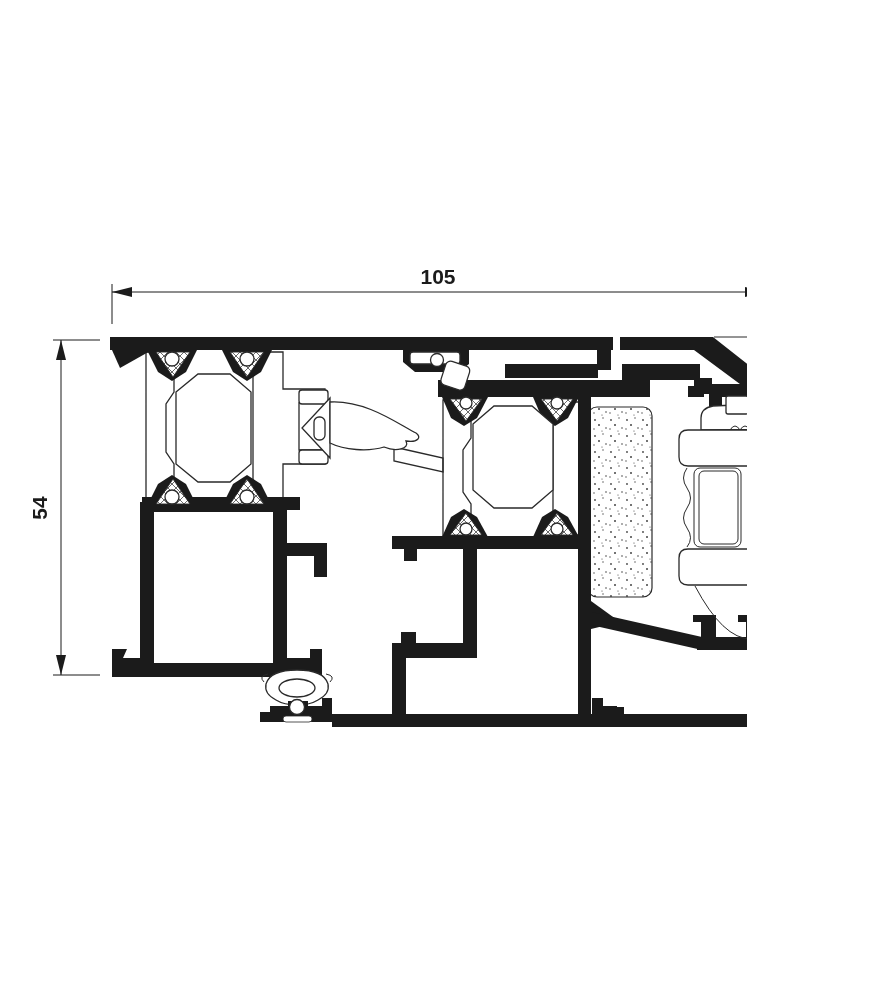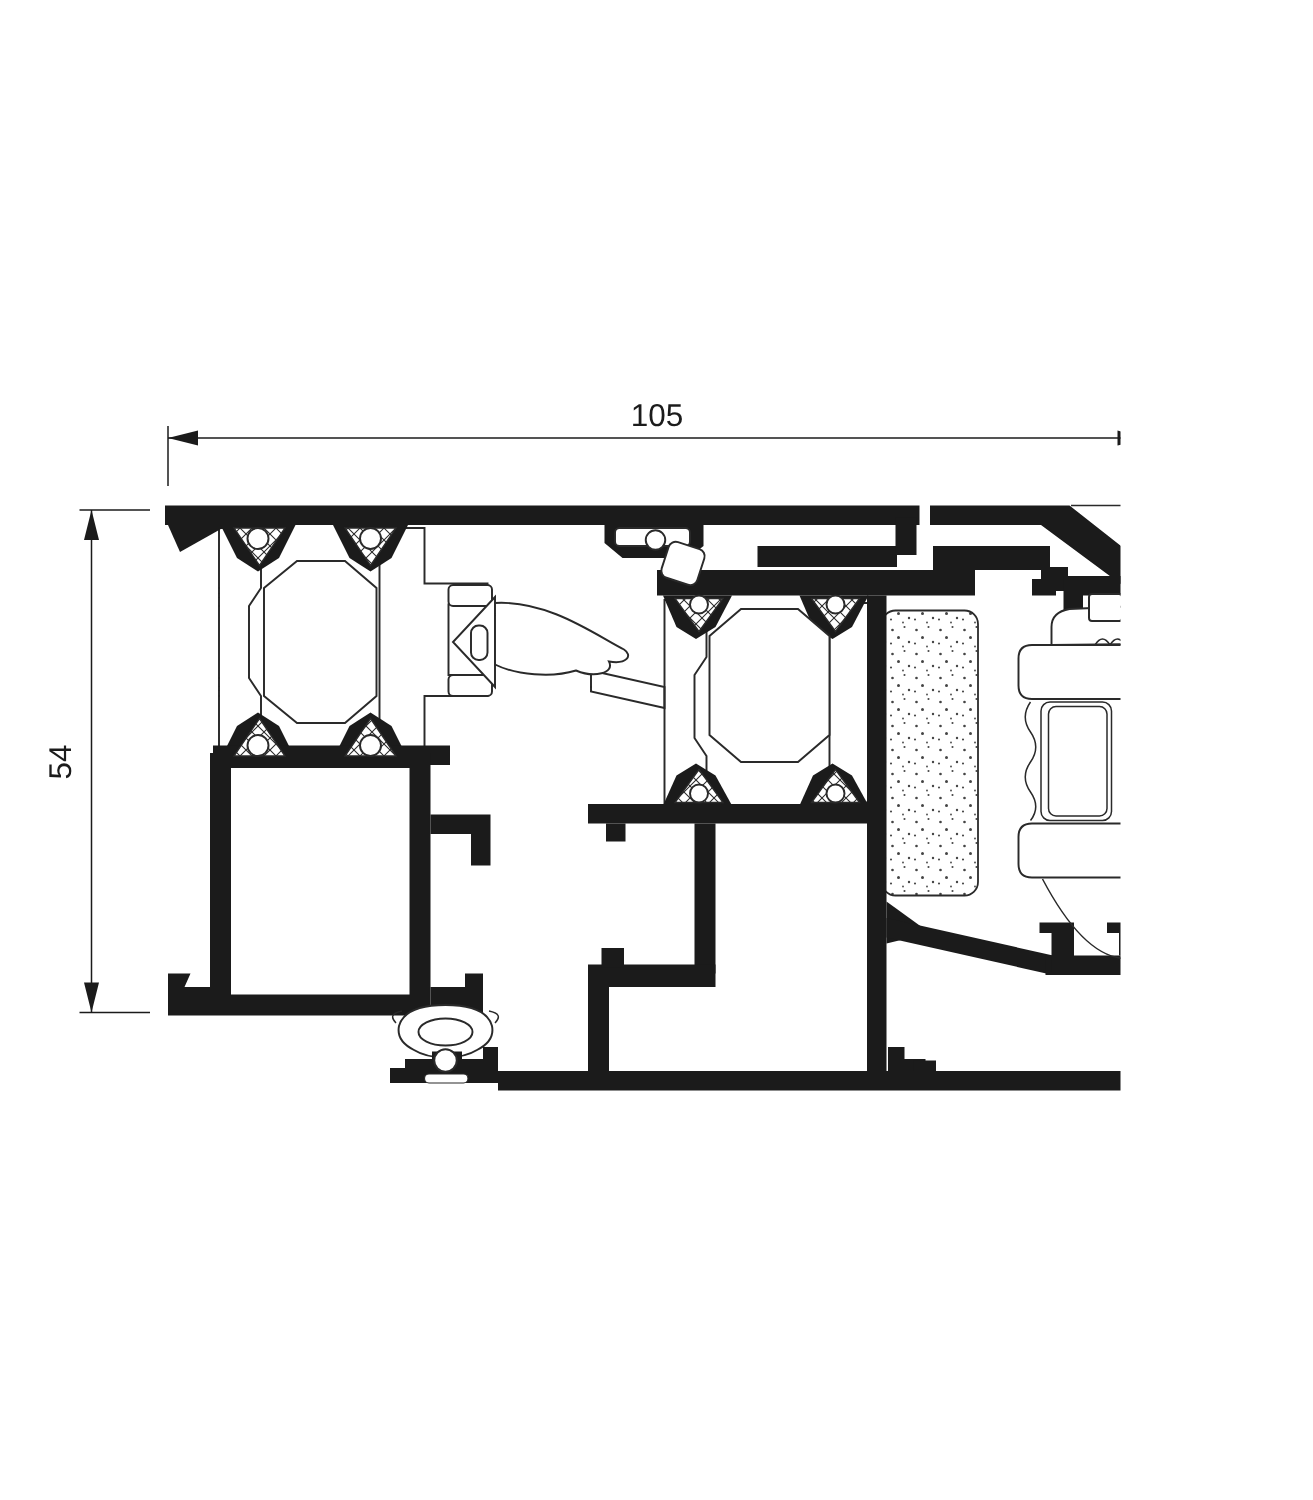--- a/index.html
+++ b/index.html
@@ -1,17 +1,17 @@
 <!DOCTYPE html>
 <html><head>
 <meta charset="utf-8">
 <style>
   html,body{margin:0;padding:0;background:#ffffff;}
   .page{width:747px;height:1000px;background:#ffffff;position:relative;overflow:hidden;
-        font-family:"Liberation Sans", sans-serif;}
+        font-family:"Liberation Sans", sans-serif;font-weight:bold;}
   svg{display:block;}
   text.dim{font-family:"Liberation Sans", sans-serif;font-size:21px;fill:#1b1b1b;}
   .ink{fill:#1b1b1b;stroke:none;}
   .thin{fill:none;stroke:#2a2a2a;stroke-width:1.3;}
   .thin2{fill:none;stroke:#2a2a2a;stroke-width:1;}
   .whiteline{fill:#ffffff;stroke:#2a2a2a;stroke-width:1.3;}
   .dimline{stroke:#1b1b1b;stroke-width:1;fill:none;}
 </style>
 </head>
 <body>

